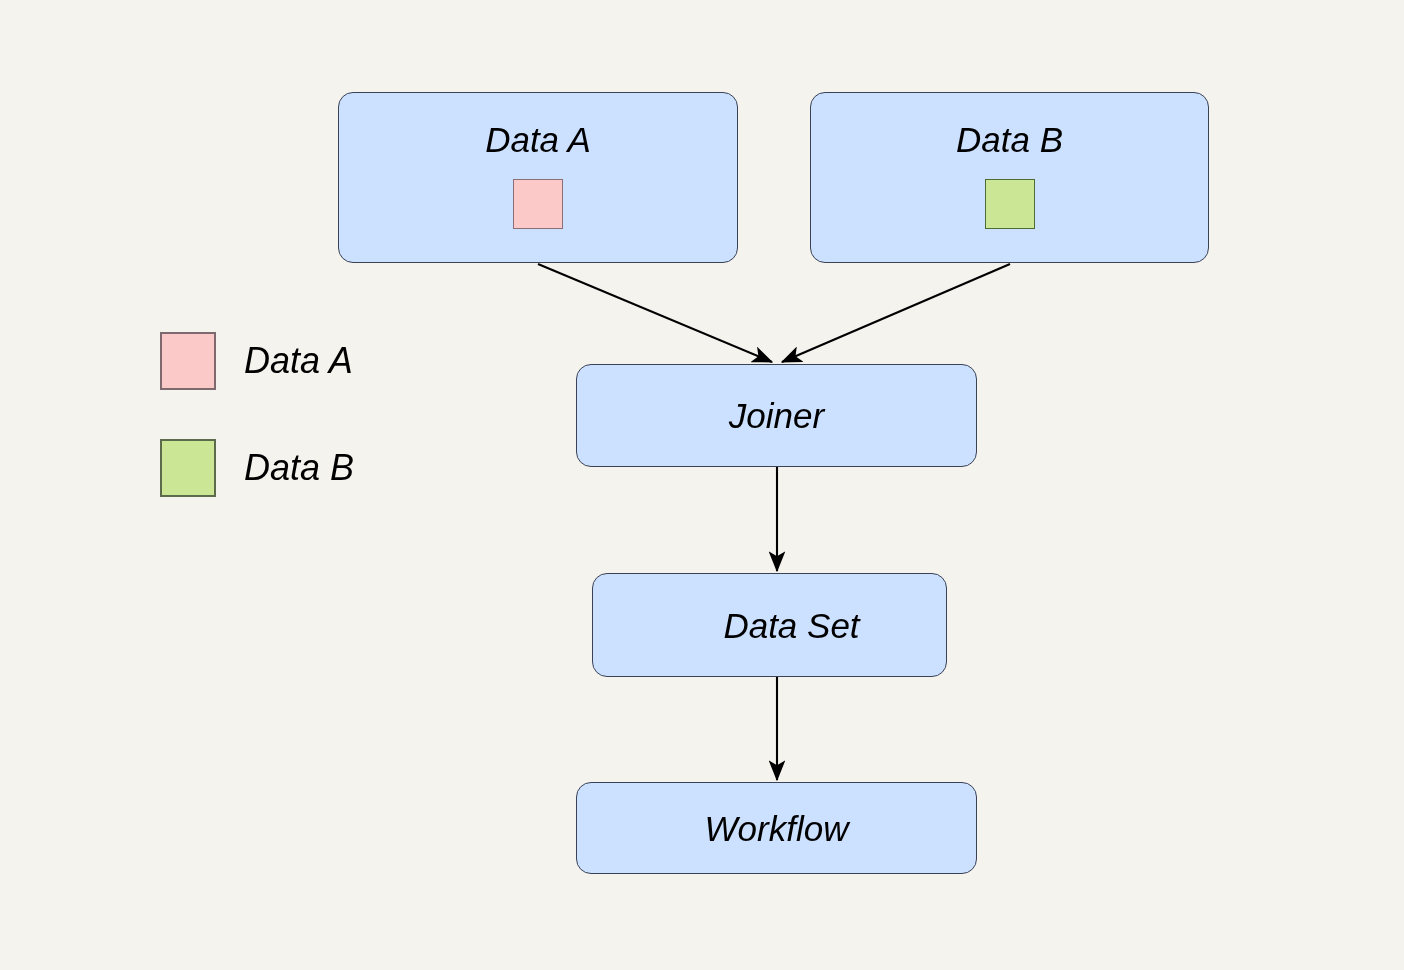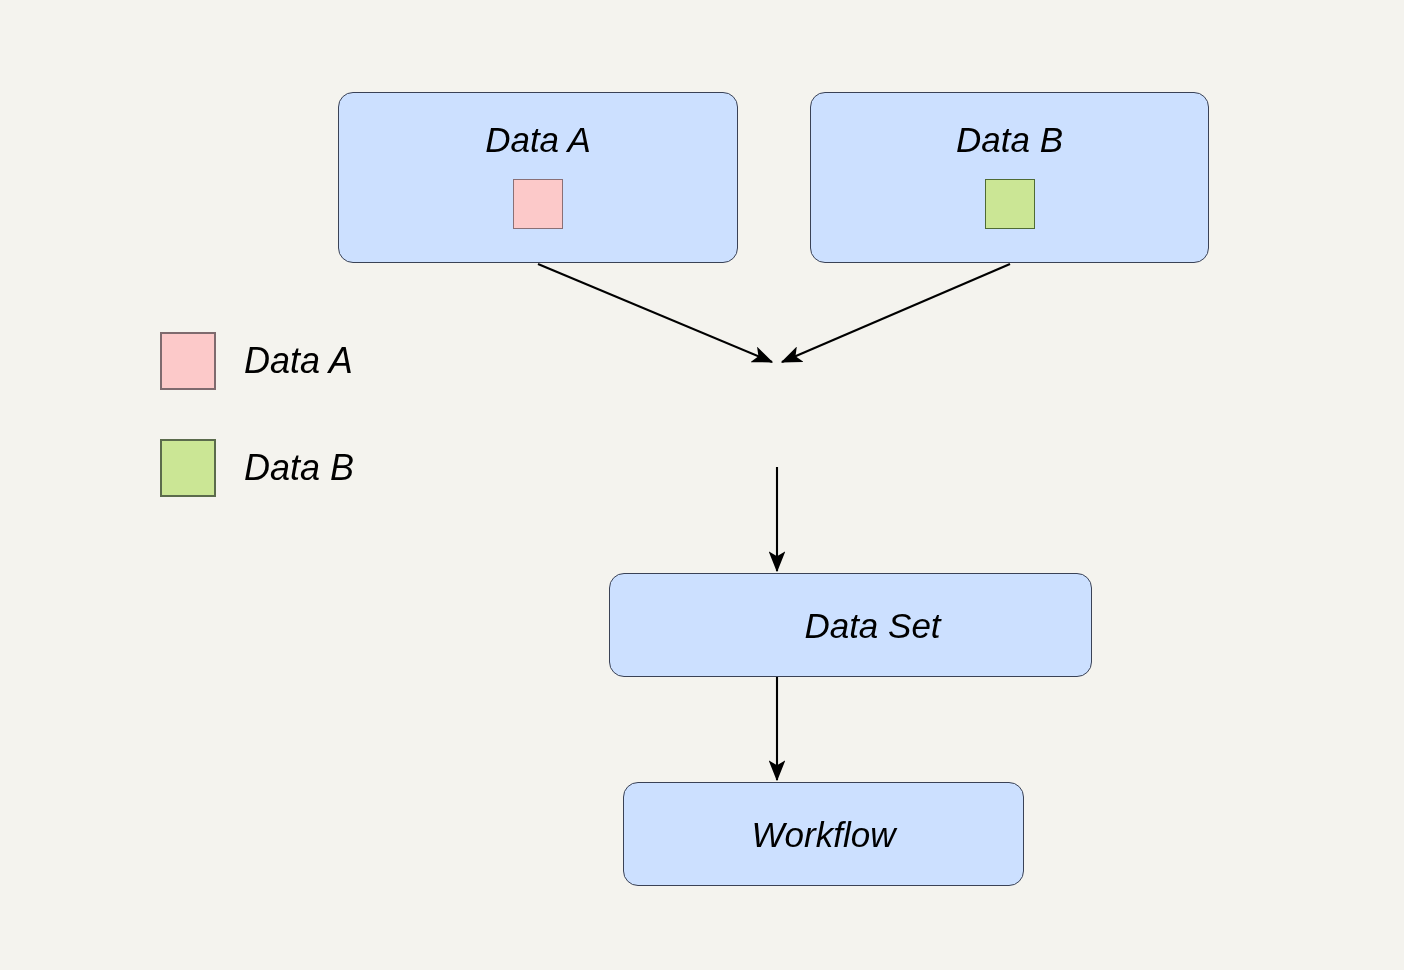--- a/index.html
+++ b/index.html
@@ -131,26 +131,29 @@
   <div class="node source" style="left:338px; top:92px; width:400px; height:171px;">
     <span class="node-label">Data A</span>
     <span class="swatch pink"></span>
   </div>
 
   <div class="node source" style="left:810px; top:92px; width:399px; height:171px;">
     <span class="node-label">Data B</span>
     <span class="swatch green"></span>
   </div>
 
+  <div class="node simple" style="left:576px; top:364px; width:401px; height:103px;">
+    <span class="node-label">Joiner</span>
+  </div>
 
-  <div class="node simple" style="left:609px; top:573px; width:483px; height:104px;padding-left:44px;">
+  <div class="node simple" style="left:592px; top:573px; width:355px; height:104px;padding-left:44px;">
     <span class="node-label">Data Set</span>
   </div>
 
-  <div class="node simple" style="left:576px; top:782px; width:401px; height:104px;margin-left:47px;">
+  <div class="node simple" style="left:576px; top:782px; width:401px; height:92px;">
     <span class="node-label">Workflow</span>
   </div>
 
   <div id="legend">
     <div class="legend-row">
       <span class="legend-swatch pink"></span>
       <span class="legend-text">Data A</span>
     </div>
     <div class="legend-row">
       <span class="legend-swatch green"></span>

